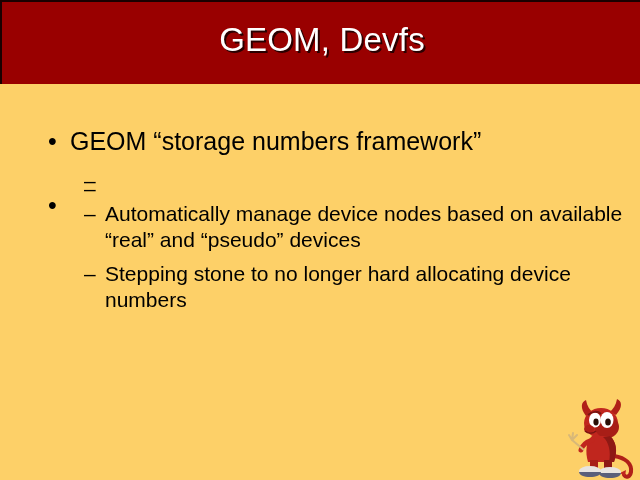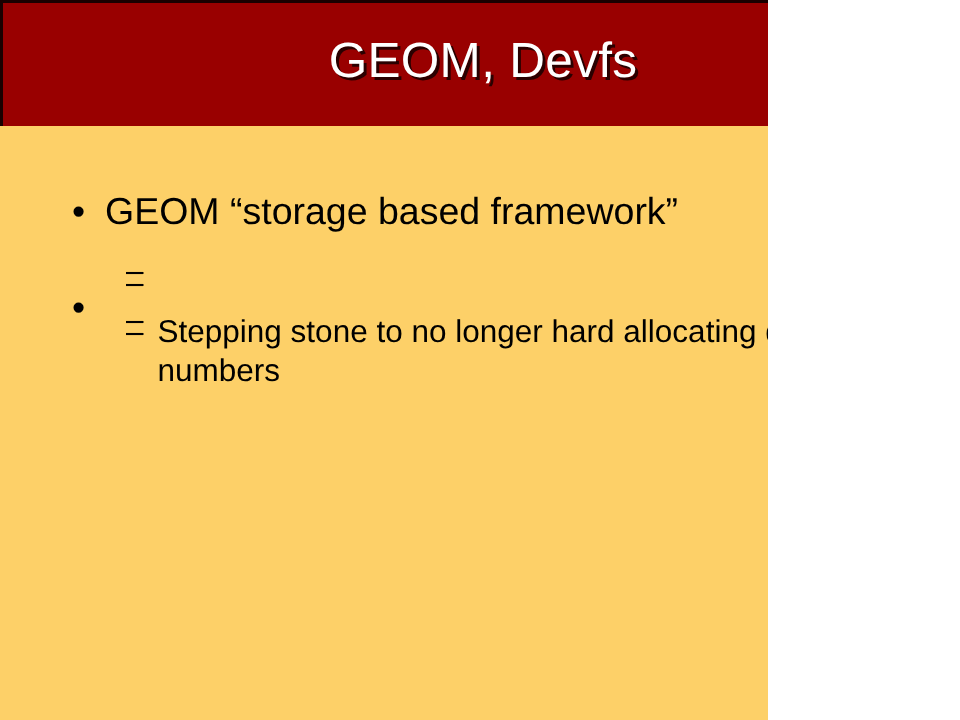--- a/index.html
+++ b/index.html
@@ -3,21 +3,21 @@
 <meta charset="utf-8">
 <style>
   html, body {
     margin: 0;
     padding: 0;
     background: #ffffff;
   }
 
   #slide {
     position: relative;
-    width: 512px;
+    width: 640px;
     height: 480px;
     background: #fdd068;
     overflow: hidden;
     font-family: "Liberation Sans", sans-serif;
   }
 
   
   #title-bar {
     position: absolute;
     left: 0;
@@ -114,21 +114,21 @@
   <div id="title-bar">
     <div id="title-text">GEOM, Devfs</div>
   </div>
 
   <div id="body">
 
     <div class="sp-l1-top"></div>
 
     <p class="l1">
       <span class="marker">•</span>
-      <span>GEOM “storage based framework”</span>
+      <span>GEOM “storage numbers framework”</span>
     </p>
 
     <div class="sp-after-l1"></div>
 
     <p class="l2">
       <span class="marker">–</span>
     </p>
 
     <div class="sp-between"></div>
 
@@ -139,20 +139,21 @@
     <div class="sp-before-l1b"></div>
 
     <p class="l1">
       <span class="marker">•</span>
     </p>
 
     <div class="sp-after-l1"></div>
 
     <p class="l2">
       <span class="marker">–</span>
+      <span>Automatically manage device nodes based on available “real” and “pseudo” devices</span>
     </p>
 
     <div class="sp-between"></div>
 
     <p class="l2">
       <span class="marker">–</span>
       <span>Stepping stone to no longer hard allocating device numbers</span>
     </p>
 
   </div>

